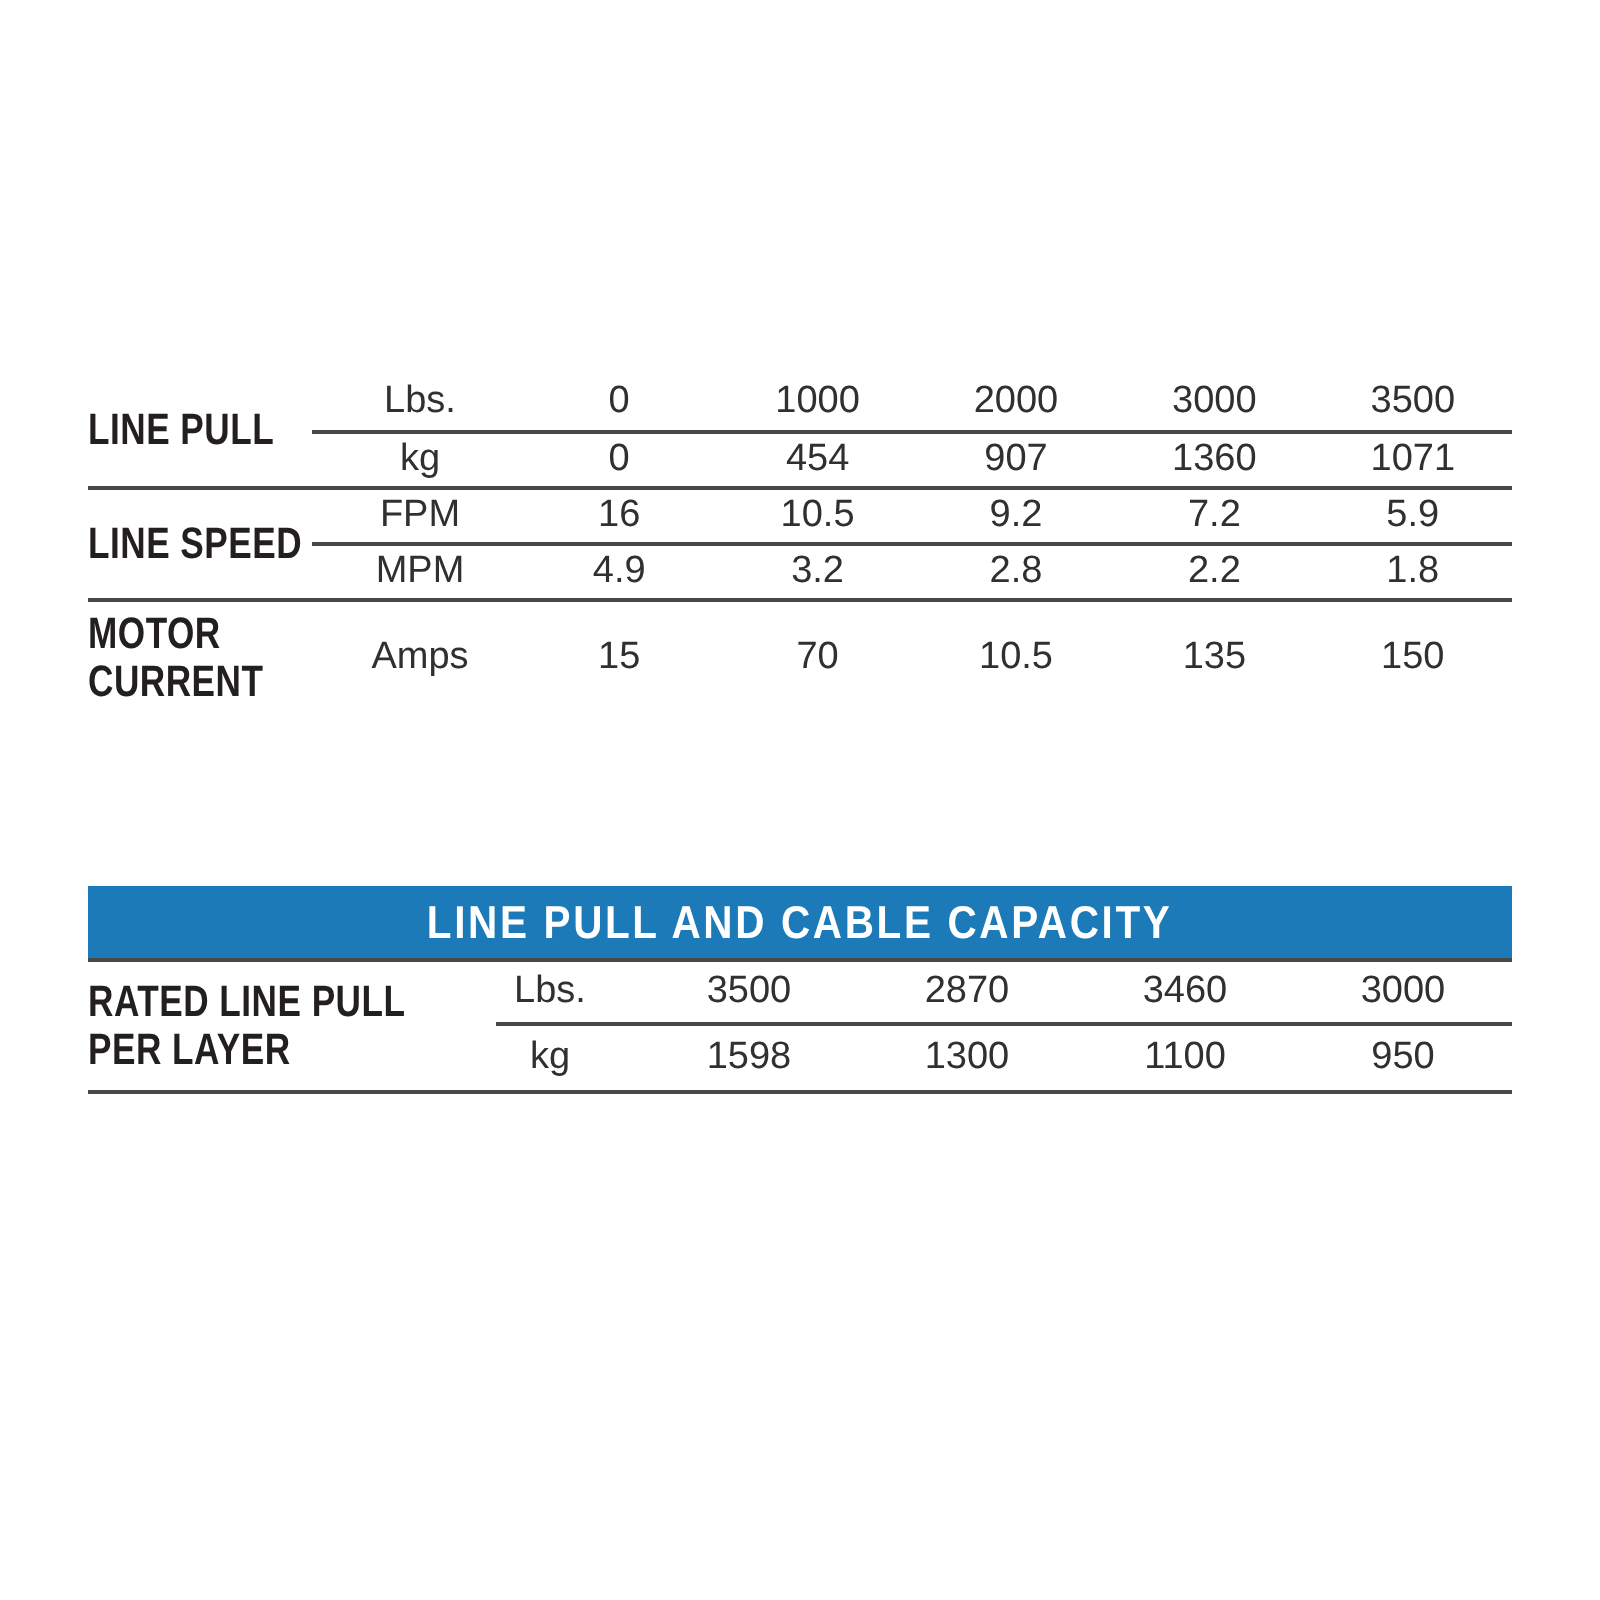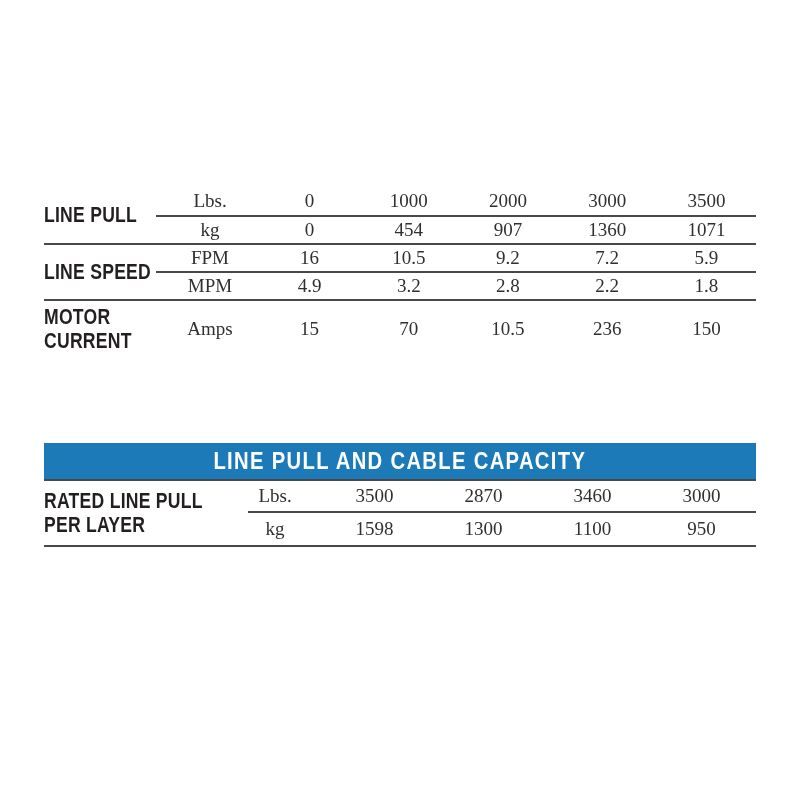--- a/index.html
+++ b/index.html
@@ -53,21 +53,20 @@
     white-space: normal;
   }
   .t1 .group-label { width: 150px; }
   .t2 .group-label { width: 232px; }
 
   .row {
     display: grid;
     align-items: center;
     color: #2f3032;
     font-size: 19px;
-    font-family: Liberation Serif, serif;
   }
   .t1 .row { padding-left: 116px; grid-template-columns: 100px repeat(5, 1fr); }
   .t2 .row { padding-left: 186px; grid-template-columns: 90px repeat(4, 1fr); }
   .cell { text-align: center; }
 
   .h26 { height: 26px; } .h28 { height: 28px; } .h30 { height: 30px; }
   .h32 { height: 32px; } .h36 { height: 36px; } .h56 { height: 56px; }
 
   .rule { height: 2px; background: #47484a; }
   .t1 .rule.partial { margin-left: 112px; }
@@ -124,21 +123,21 @@
     </div>
     <div class="rule full"></div>
 
     <div class="group">
       <div class="group-label">MOTOR CURRENT</div>
       <div class="row h56">
         <div class="cell">Amps</div>
         <div class="cell">15</div>
         <div class="cell">70</div>
         <div class="cell">10.5</div>
-        <div class="cell">236</div>
+        <div class="cell">135</div>
         <div class="cell">150</div>
       </div>
     </div>
   </div>
 
   <div class="spec-table t2" id="table2">
     <div class="tbl-header">
       <div class="tbl-title">LINE PULL AND CABLE CAPACITY</div>
     </div>
 

